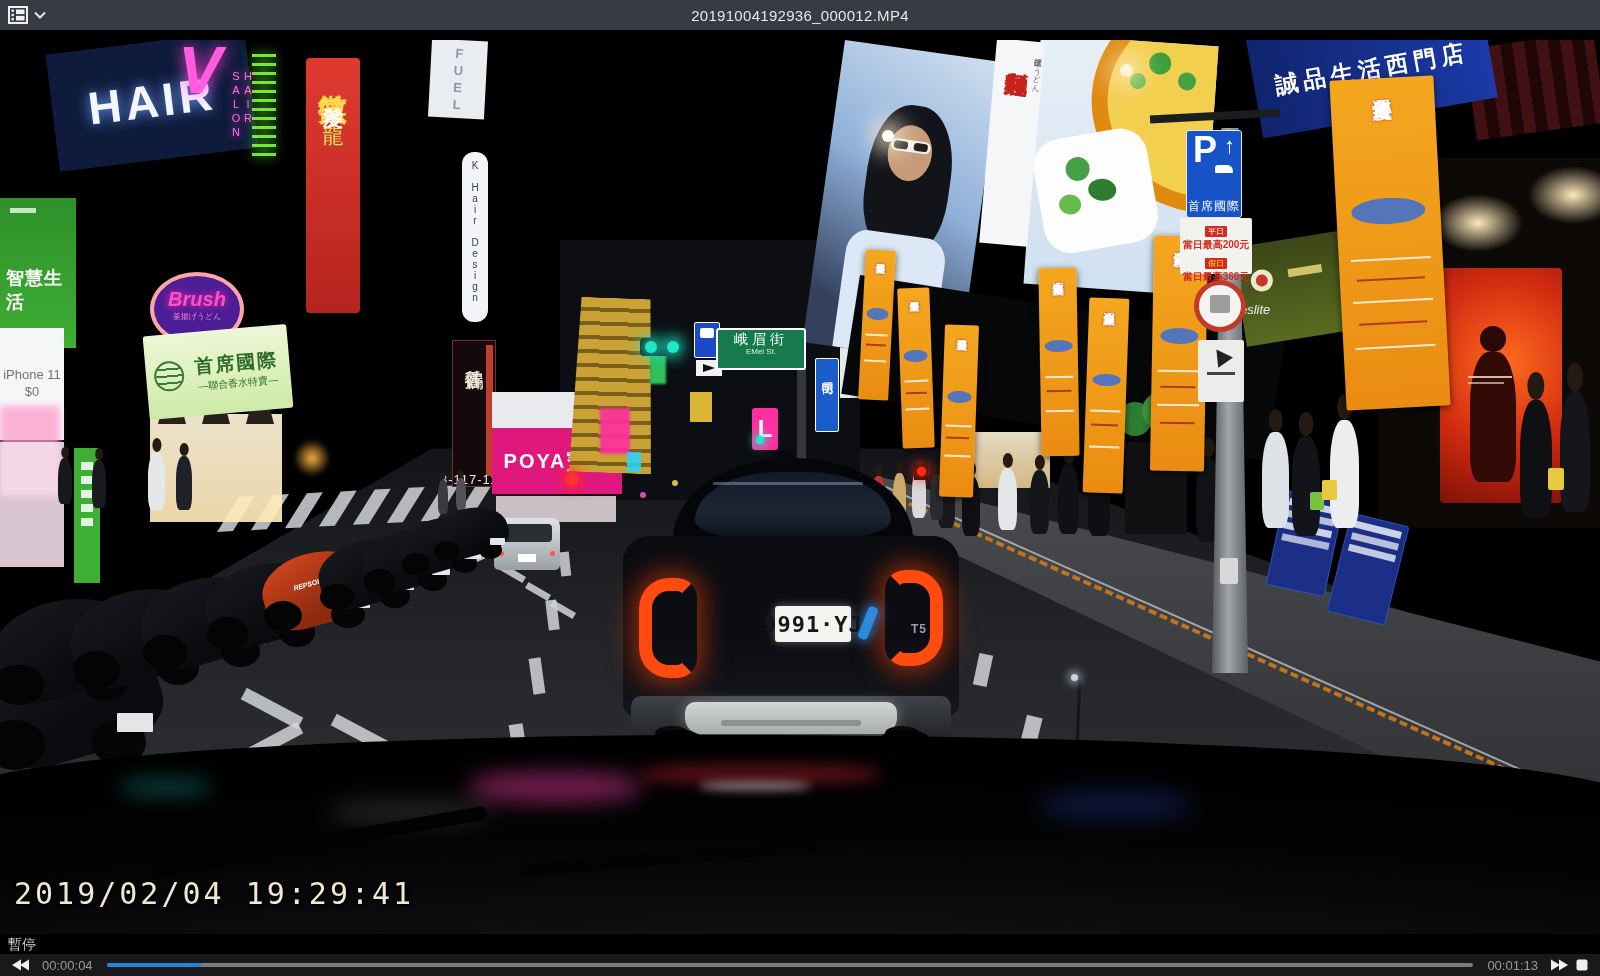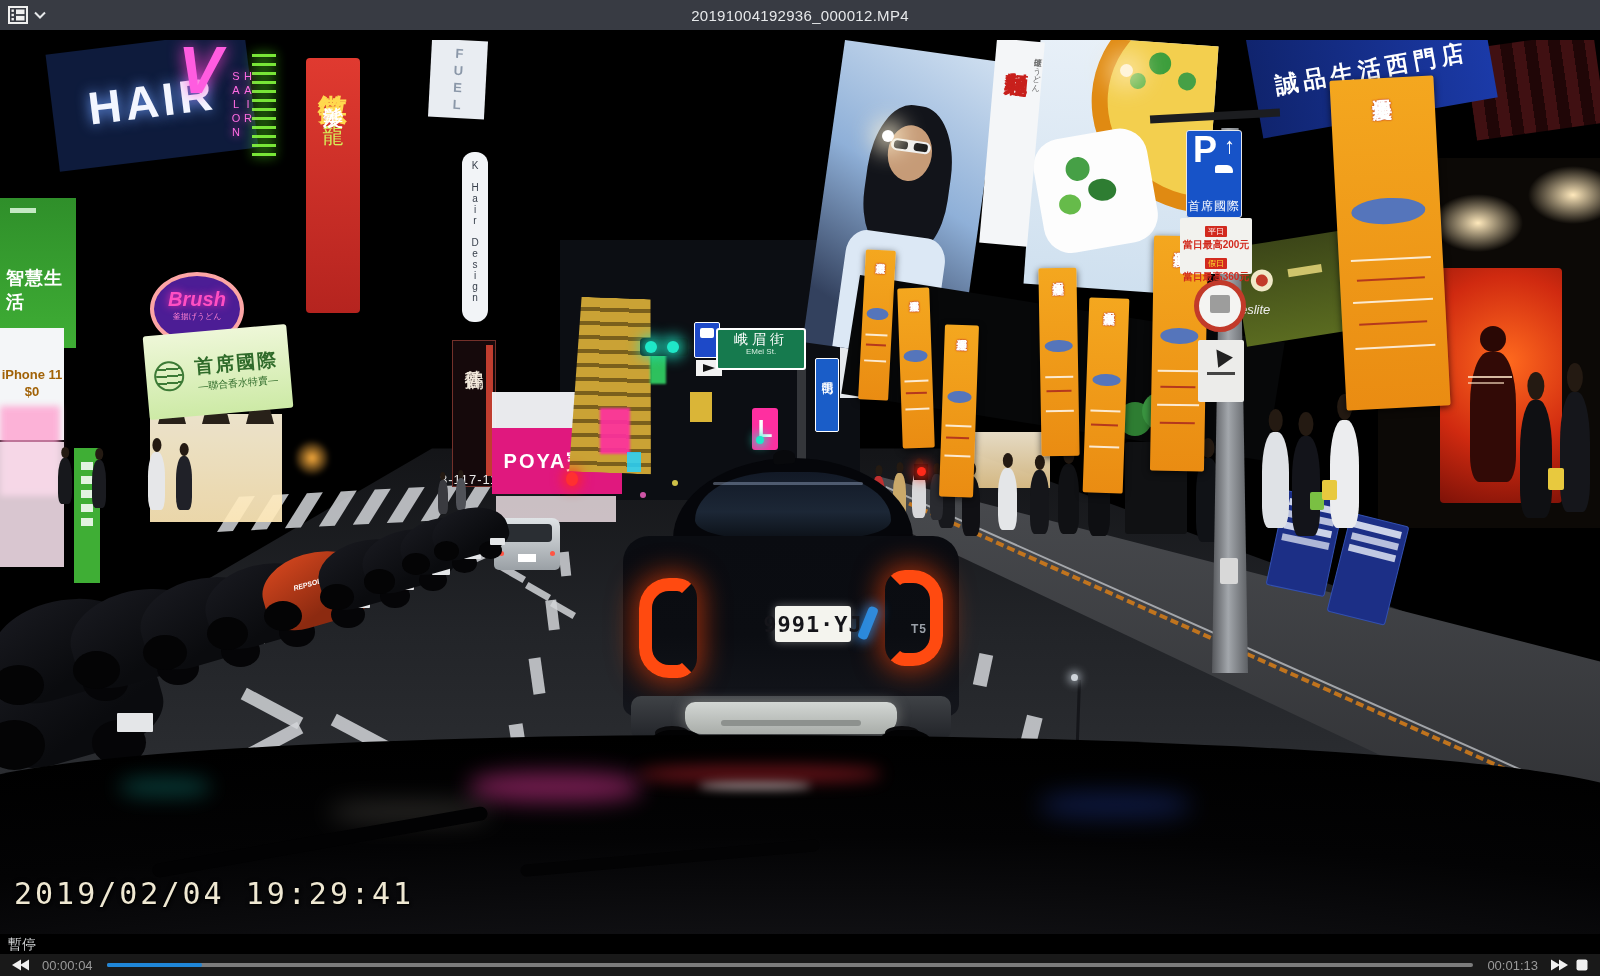--- a/index.html
+++ b/index.html
@@ -119,21 +119,21 @@
   <div class="a" style="left:452px;top:300px;width:42px;height:145px;z-index:2;background:#15090b;border:1px solid #73302a;text-align:center;">
     <span class="vt" style="margin-top:8px;color:#f2e9dc;font-size:19px;">佳香鵝</span>
     <div style="position:absolute;right:2px;top:4px;width:7px;height:90%;background:#c03d2f;"></div>
   </div>
   <div class="a" style="left:440px;top:432px;width:100px;z-index:2;color:#e8e8e8;font-size:13px;letter-spacing:1px;">3-117-117</div>
   <div class="a" style="left:0;top:158px;width:76px;height:150px;z-index:2;background:linear-gradient(180deg,#2f8f2a,#3fae35);">
     <div style="position:absolute;left:10px;top:10px;width:26px;height:5px;background:#eaffea;opacity:.8;"></div>
     <span style="position:absolute;left:6px;bottom:34px;color:#fff;font-size:18px;font-weight:bold;letter-spacing:1px;">智慧生活</span>
   </div>
   <div class="a" style="left:0;top:288px;width:64px;height:112px;z-index:2;background:#f4f6f8;display:flex;align-items:center;justify-content:center;text-align:center;">
-    <span style="color:#a16207;font-size:13px;font-weight:bold;line-height:1.3;">iPhone 11 $0</span>
+    <span style="color:#737373;font-size:13px;font-weight:normal;line-height:1.3;">iPhone 11 $0</span>
   </div>
   <div class="a" style="left:0;top:366px;width:60px;height:90px;z-index:2;background:#ff9ccd;opacity:.75;filter:blur(3px);"></div>
   <div class="a" style="left:0;top:402px;width:64px;height:125px;z-index:2;background:#ffe9f4;opacity:.85;"></div>
   <div class="a" style="left:74px;top:408px;width:26px;height:135px;z-index:2;background:#3fae35;">
     <div style="margin:8px auto;width:12px;height:70px;background:repeating-linear-gradient(0deg,#fff 0 8px,transparent 8px 14px);opacity:.85;"></div>
   </div>
   <div class="a" style="left:150px;top:232px;width:86px;height:66px;z-index:3;background:#4c1d95;border-radius:50%;border:4px solid #fca5a5;text-align:center;">
     <div style="margin-top:12px;color:#ff4fc3;font-size:20px;font-style:italic;font-weight:bold;text-shadow:0 0 8px #ff2fb0;">Brush</div>
     <div style="color:#ff7fd0;font-size:8px;">釜揚げうどん</div>
   </div>

